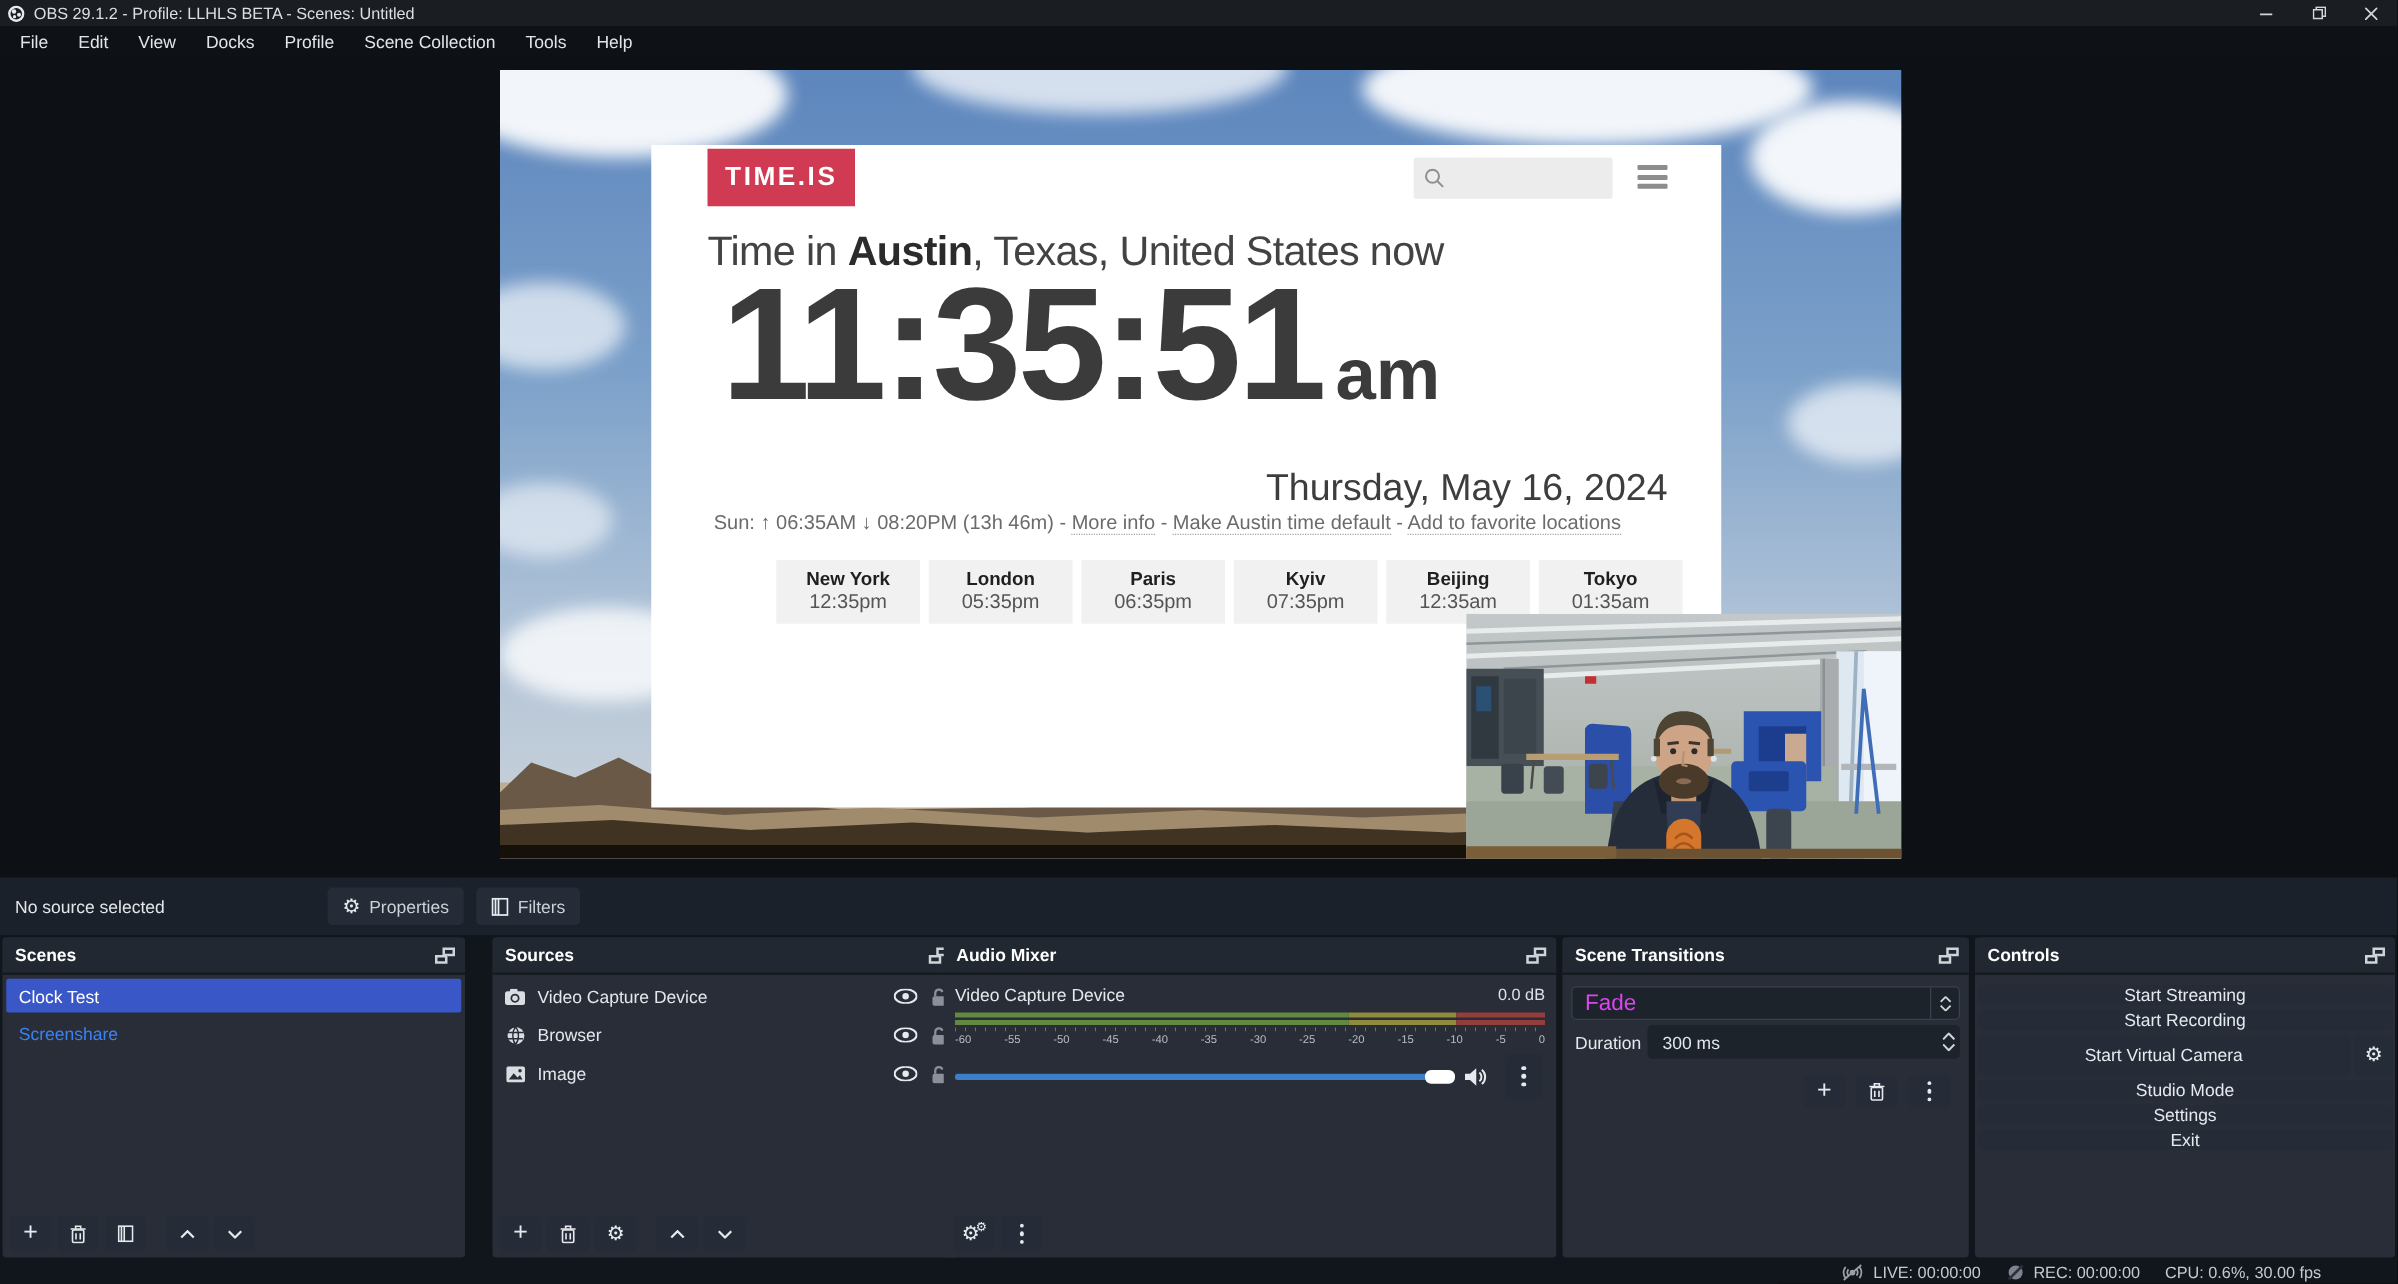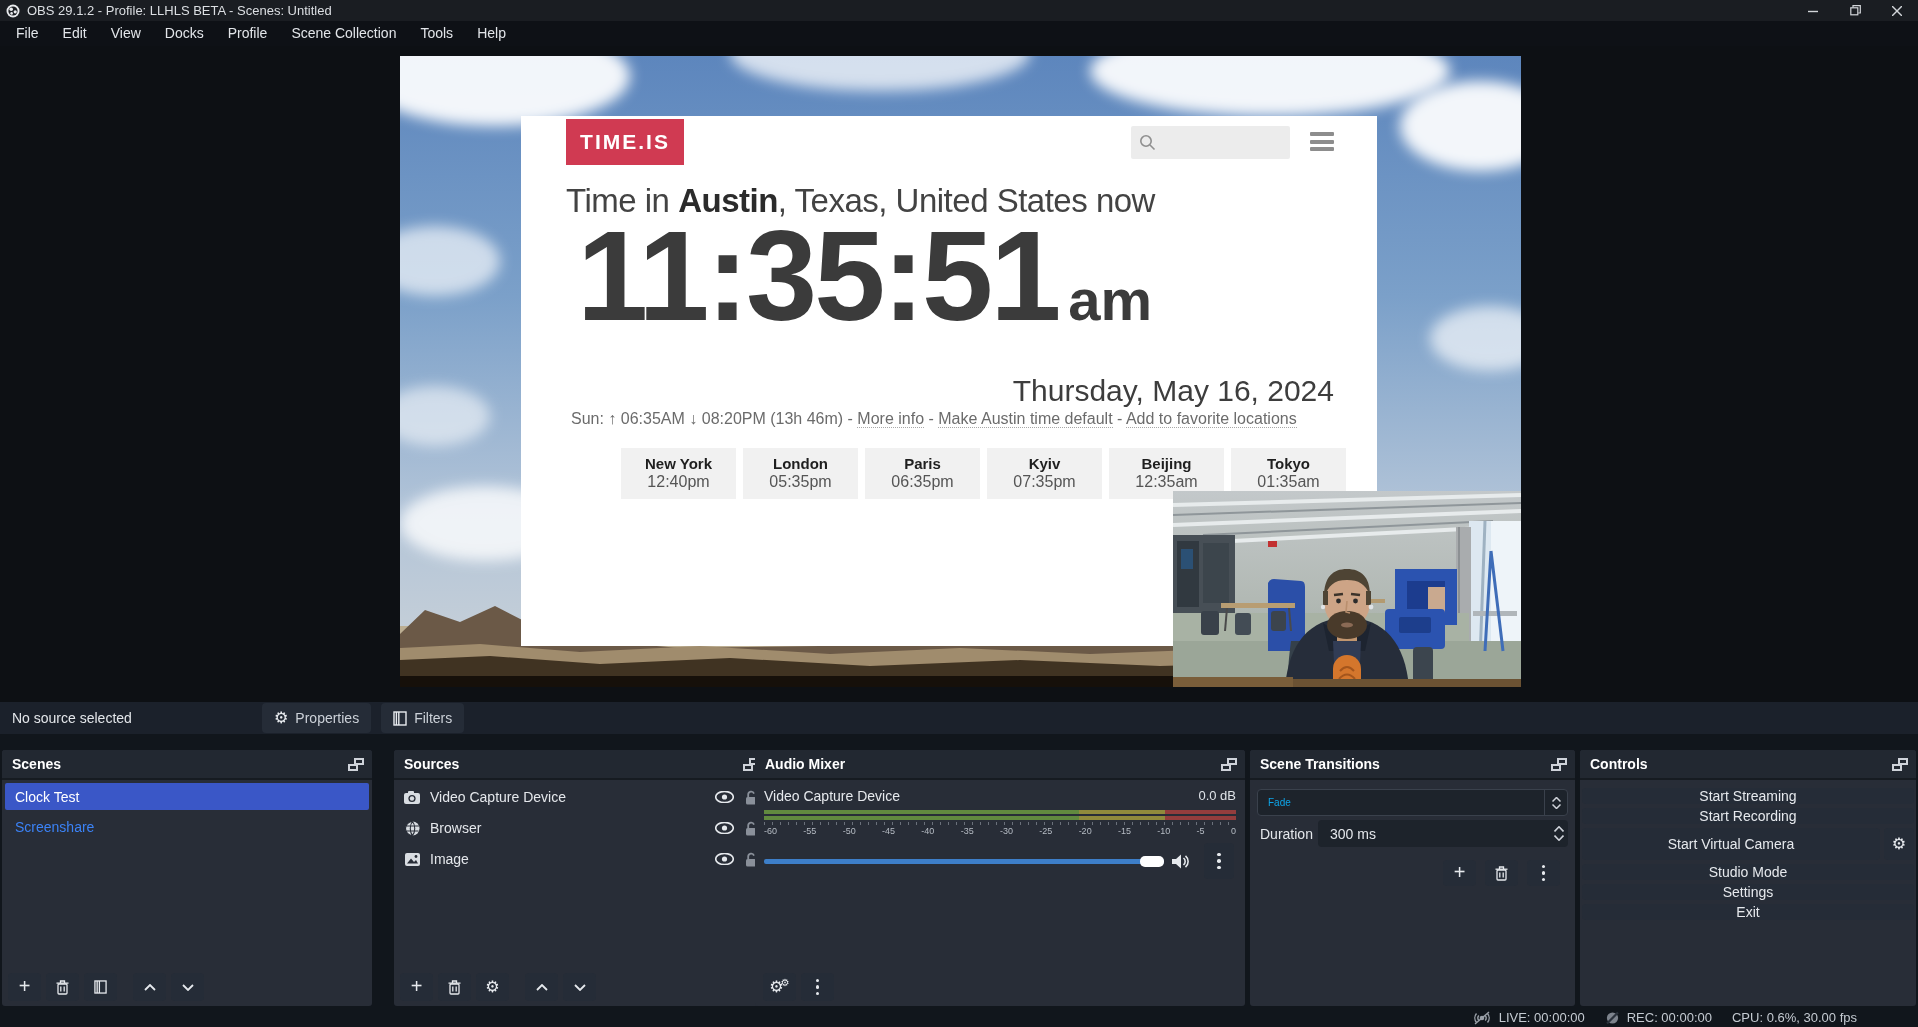--- a/index.html
+++ b/index.html
@@ -43,21 +43,21 @@
   .ti-sun { position:absolute; left:50px; right:43px; top:294px; font-size:16px; color:#6b6b6b; white-space:nowrap; }
   .ti-sun .lnk { color:#6b6b6b; border-bottom:1px dotted #a8a8a8; }
   .ti-cities { position:absolute; left:100px; top:332px; display:flex; gap:7px; }
   .ti-city { width:115px; height:51px; background:#f1f1f1; text-align:center; padding-top:7px; }
   .ti-city .nm { font-size:15px; font-weight:700; color:#1f1f1f; }
   .ti-city .tm { font-size:16px; color:#555555; margin-top:1px; }
 
   .webcam { position:absolute; left:773px; top:435px; width:348px; height:196px; z-index:4; }
 
   
-  .src-toolbar { position:absolute; left:0; top:702px; width:100%; height:32px; background:#1b212b; display:flex; align-items:center; }
+  .src-toolbar { position:absolute; left:0; top:702px; width:100%; height:46px; background:#1b212b; display:flex; align-items:center; }
   .src-status { color:#e3e6ea; font-size:14px; margin-left:12px; width:250px; }
   .tb-btn { height:30px; background:#252c37; border-radius:4px; color:#ccd1d8; font-size:14px; display:flex; align-items:center; gap:7px; padding:0 12px; margin-right:10px; }
   .gear-glyph { font-size:16px; color:#e8ebef; line-height:1; font-family:"DejaVu Sans", sans-serif; }
 
   
   .docks { position:absolute; left:0; top:748px; width:100%; height:260px; background:#11161c; }
   .panel { position:absolute; top:2px; height:256px; background:#282d37; border-radius:3px; overflow:hidden; }
   .panel-header { height:30px; background:#222831; border-bottom:2px solid #161b21; display:flex; align-items:center; justify-content:space-between; padding:0 8px 0 10px; }
   .panel-title { color:#ffffff; font-size:14px; font-weight:700; }
   .dock-icon { position:relative; width:16px; height:13px; }
@@ -101,21 +101,21 @@
   .vol-track { position:relative; width:400px; height:12px; }
   .vol-track .line { position:absolute; left:0; right:0; top:4px; height:5px; background:#3d7ec8; border-radius:2px; }
   .vol-track .handle { position:absolute; right:0; top:1px; width:24px; height:11px; background:#ffffff; border-radius:5px; }
   .vol-row .spk { margin-left:8px; }
   .dots-btn-tall { width:30px; height:36px; background:#252c37; border-radius:4px; display:flex; flex-direction:column; align-items:center; justify-content:center; gap:3px; margin-left:14px; }
   .dot { width:3.5px; height:3.5px; border-radius:50%; background:#e6e9ed; }
   .dots-col { display:flex; flex-direction:column; gap:3px; align-items:center; }
 
   
   .trans-body { padding:9px 7px 0 7px; }
-  .combo { position:relative; height:27px; background:#1d232b; border:1px solid #3a414c; border-radius:4px; display:flex; align-items:center; padding-left:10px; color:#0ea5e9; font-size:10px; }
+  .combo { position:relative; height:27px; background:#1d232b; border:1px solid #3a414c; border-radius:4px; display:flex; align-items:center; padding-left:10px; color:#d946ef; font-size:18px; }
   .combo .spin { position:absolute; right:0; top:0; bottom:0; width:23px; border-left:1px solid #3a414c; display:flex; flex-direction:column; align-items:center; justify-content:center; gap:2px; }
   .dur-row { display:flex; align-items:center; margin-top:4px; }
   .dur-label { color:#e4e7eb; font-size:14px; width:58px; margin-left:3px; }
   .spinbox { position:relative; flex:1; height:27px; background:#1d232b; border-radius:4px; display:flex; align-items:center; padding-left:12px; color:#e4e7eb; font-size:14px; }
   .spinbox .spin { position:absolute; right:4px; top:0; bottom:0; display:flex; flex-direction:column; justify-content:center; gap:3px; }
   .trans-btns { display:flex; justify-content:flex-end; gap:9px; margin-top:13px; padding-right:8px; }
   .trans-btns .sq-btn { width:33px; height:26px; }
 
   
   .ctl-body { padding:8px 2px 0 2px; display:flex; flex-direction:column; gap:4px; }
@@ -211,21 +211,21 @@
 
         <div class="ti-clock"><span class="digits">11:35:51</span><span class="ampm">am</span></div>
 
         <div class="ti-date">Thursday, May 16, 2024</div>
 
         <div class="ti-sun"><span>Sun: ↑ 06:35AM ↓ 08:20PM (13h 46m) - </span><span class="lnk">More info</span><span> - </span><span class="lnk">Make Austin time default</span><span> - </span><span class="lnk">Add to favorite locations</span></div>
 
         <div class="ti-cities">
           <div class="ti-city">
               <div class="nm">New York</div>
-              <div class="tm">12:40pm</div>
+              <div class="tm">12:35pm</div>
             </div>
           <div class="ti-city">
               <div class="nm">London</div>
               <div class="tm">05:35pm</div>
             </div>
           <div class="ti-city">
               <div class="nm">Paris</div>
               <div class="tm">06:35pm</div>
             </div>
           <div class="ti-city">

